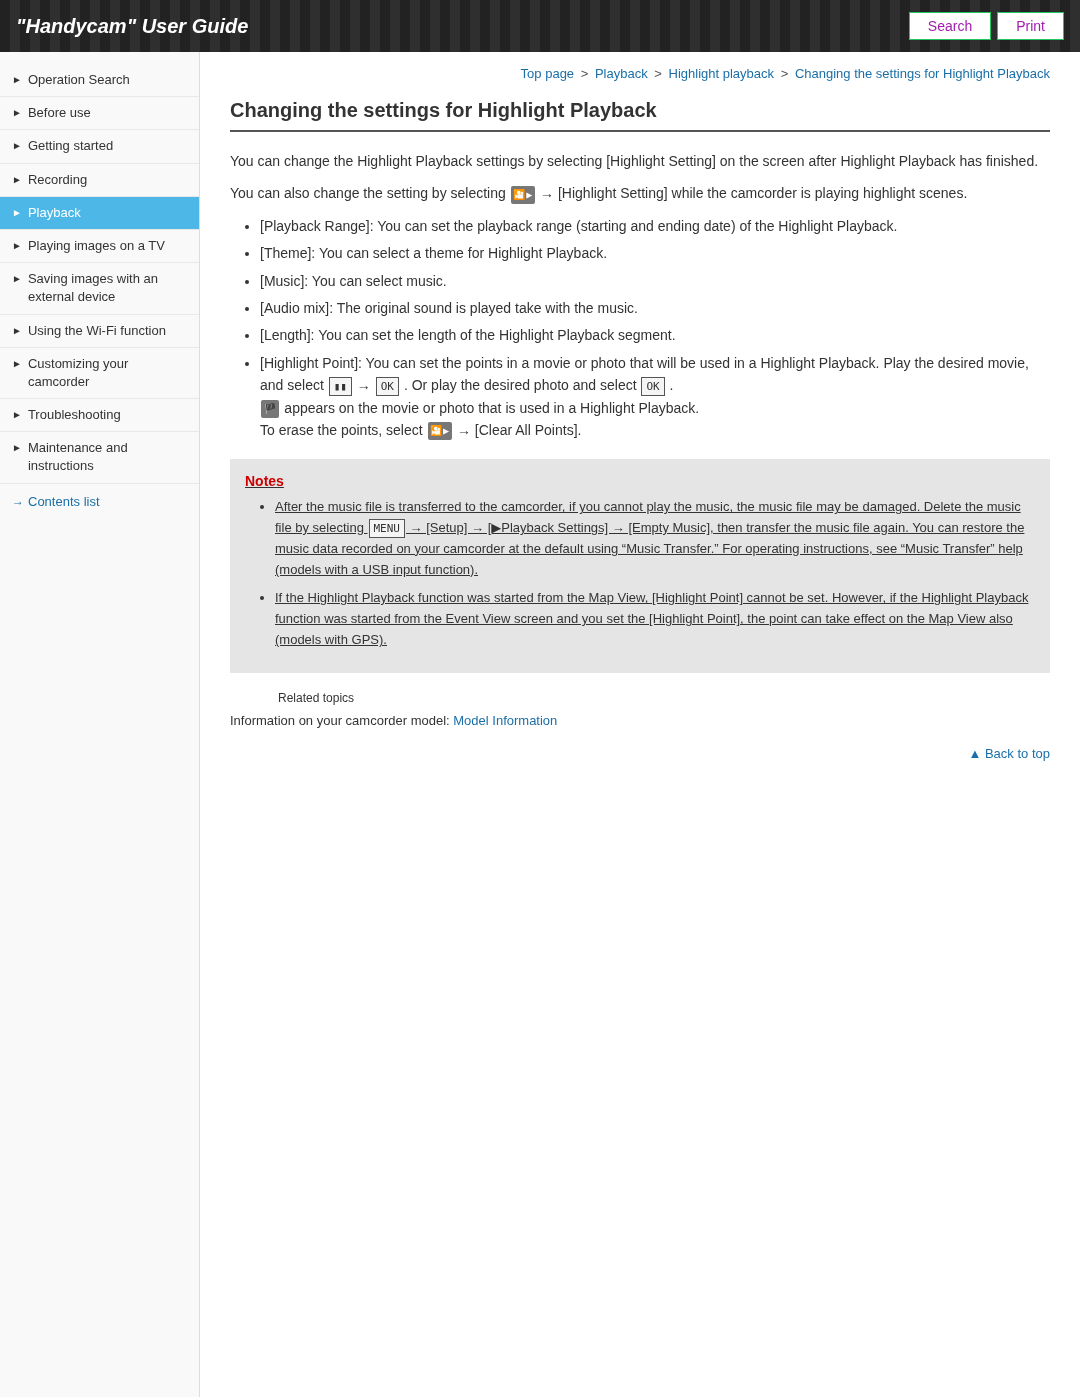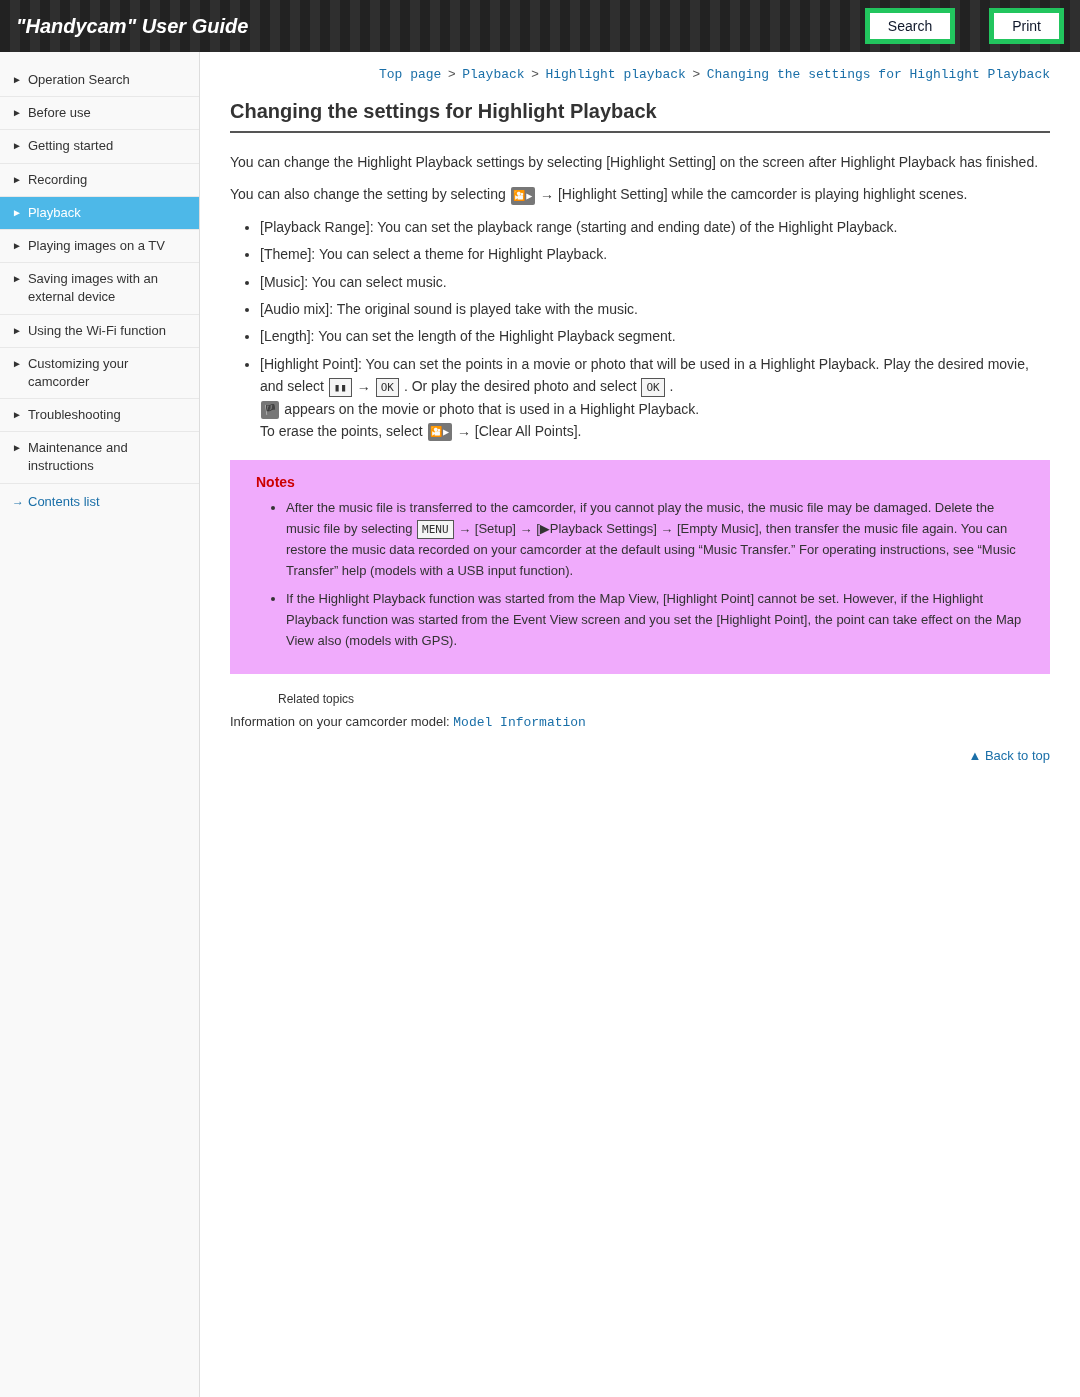--- a/index.html
+++ b/index.html
@@ -34,26 +34,25 @@
       font-style: italic;
       z-index: 1;
     }
     .header-buttons {
       display: flex;
       gap: 6px;
       z-index: 1;
     }
     .header-btn {
       background: #fff;
-      border: 5px solid #22c55e;
+      border: 1px solid #22c55e;
       padding: 5px 18px;
       font-size: 14px;
       cursor: pointer;
-      color: #0f172a;
-      margin-left: 28px;
+      color: #a21caf;
     }
 
     
     .layout {
       display: flex;
       min-height: calc(100vh - 52px);
     }
 
     
     .sidebar {
@@ -162,24 +161,25 @@
       font-size: 10px;
       padding: 1px 3px;
       vertical-align: middle;
       font-family: monospace;
       border-radius: 2px;
       margin: 0 1px;
     }
 
     
     .notes-box {
-      background: #f0abfc;
+      background: #e5e5e5;
       border: none;
-      padding: 14px 26px;
+      padding: 14px 15px;
       margin: 18px 0;
+      text-decoration: underline;
     }
     .notes-title {
       color: #cc0000;
       font-weight: bold;
       font-size: 14px;
       margin-bottom: 8px;
     }
     .notes-box .bullet-list li {
       font-size: 13px;
       margin-bottom: 8px;
@@ -196,21 +196,20 @@
       margin-left: 48px;
     }
     .related-topics p {
       font-size: 13px;
       line-height: 1.6;
     }
     .link {
       color: #1a6fa8;
       cursor: pointer;
       text-decoration: none;
-      font-family: Liberation Mono, monospace;
     }
 
     
     .back-to-top {
       text-align: right;
       margin-top: 14px;
       font-size: 13px;
     }
     .back-to-top a {
       color: #1a6fa8;

